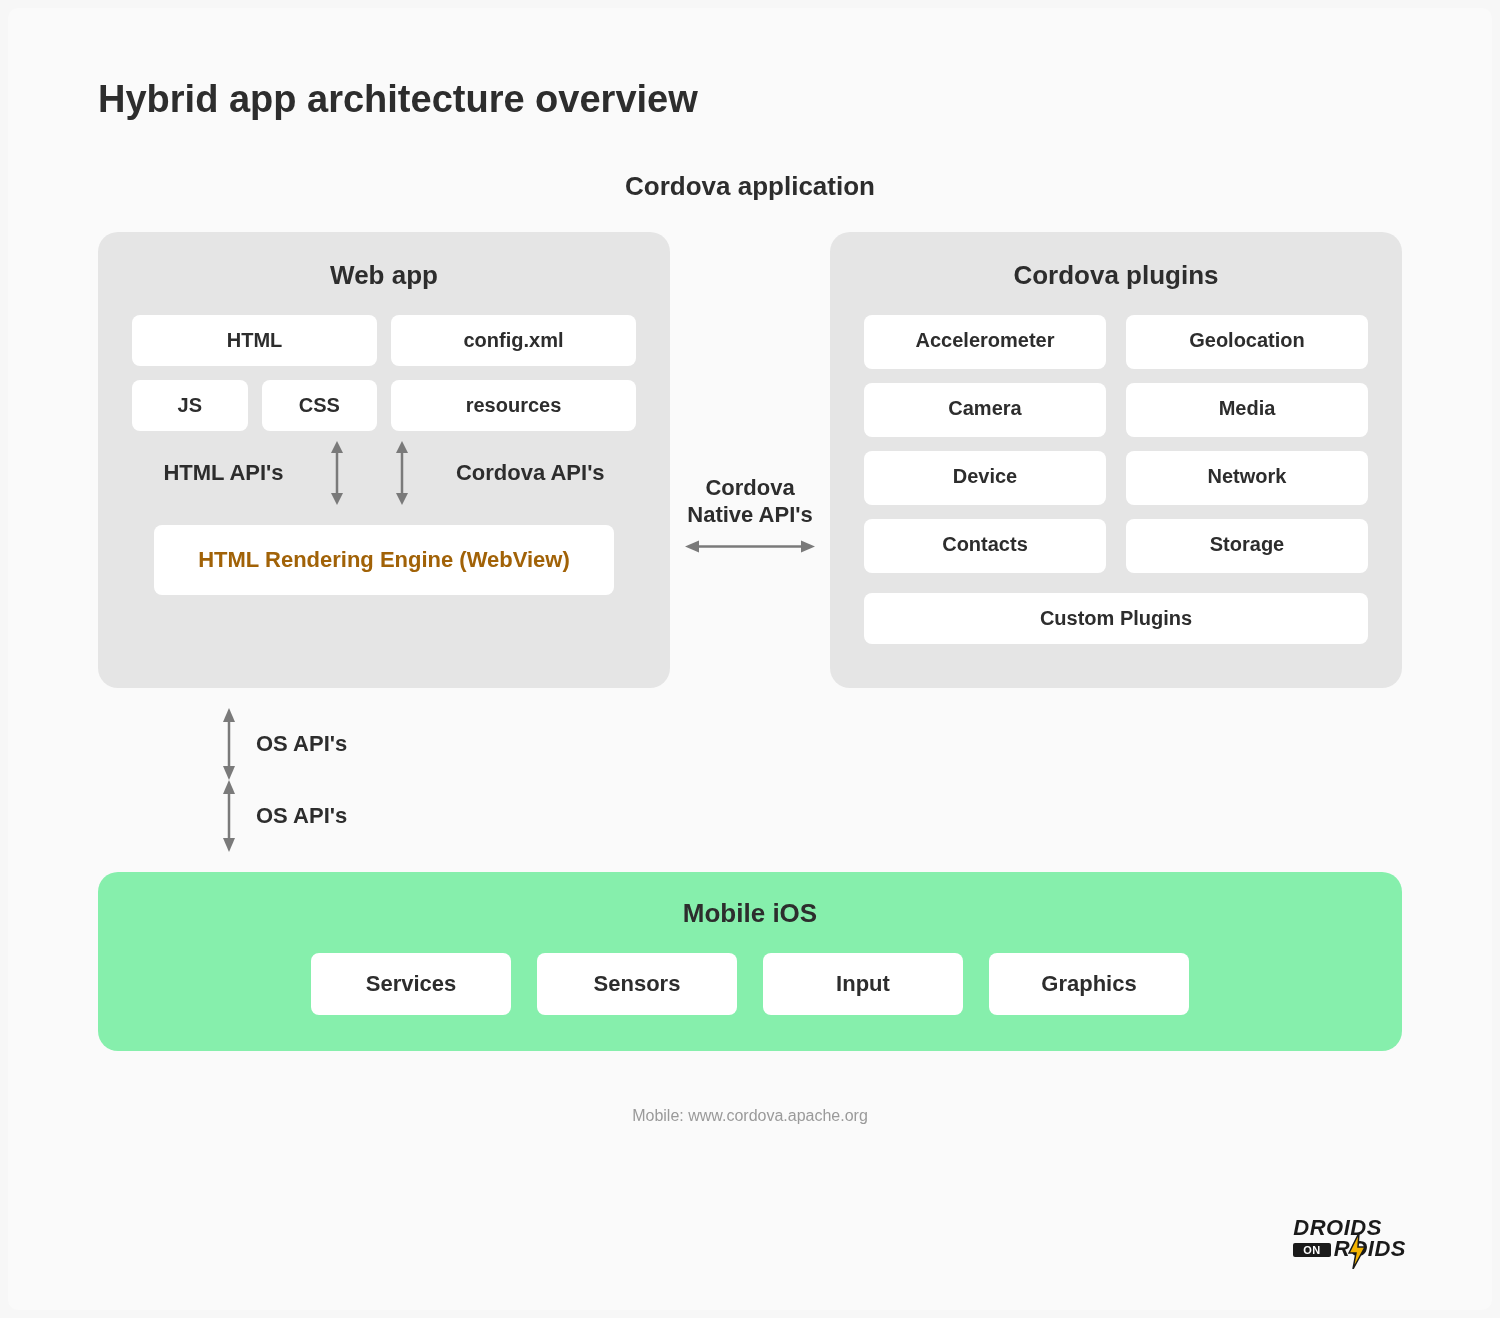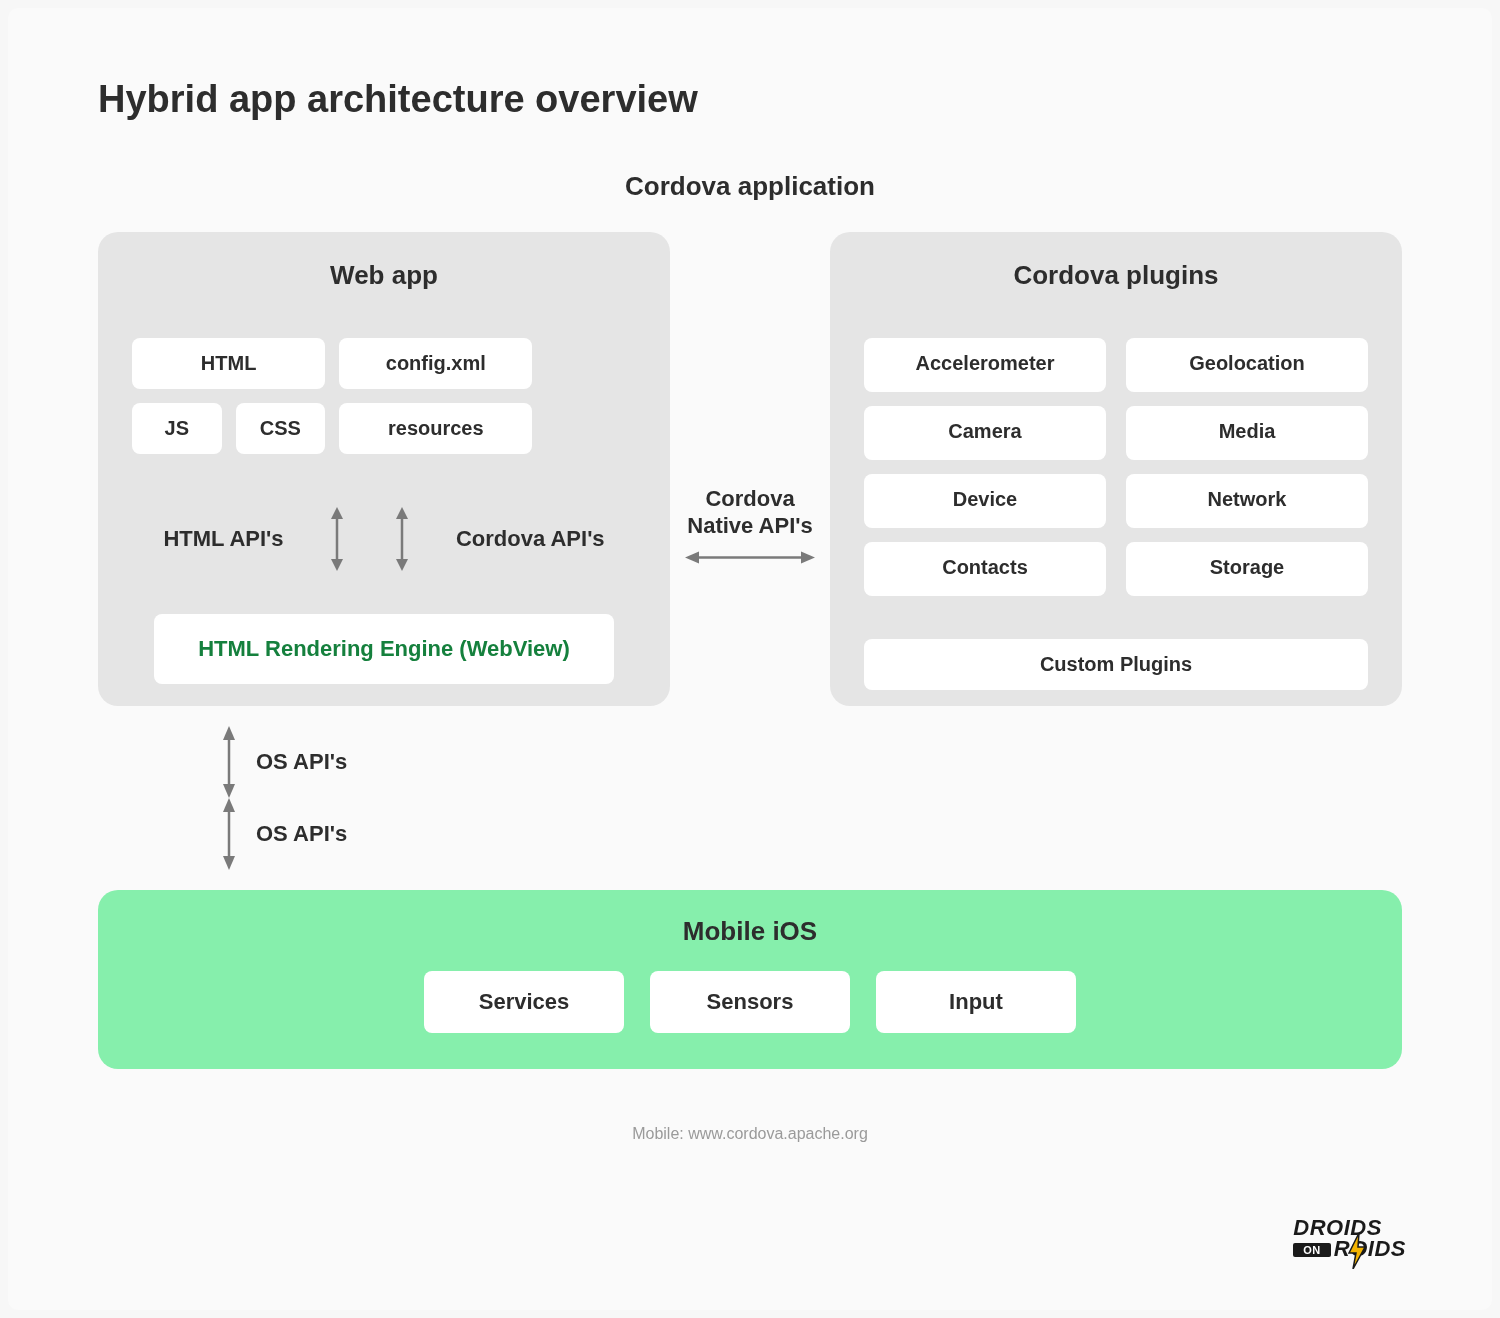--- a/index.html
+++ b/index.html
@@ -34,25 +34,24 @@
   .top-row {
     display: flex;
     gap: 160px;
     justify-content: space-between;
     align-items: stretch;
     position: relative;
   }
   .panel {
     background: #e5e5e5;
     border-radius: 20px;
-    padding: 28px 34px 16px 34px;
+    padding: 28px 34px 44px 34px;
     flex: 1;
     display: flex;
     flex-direction: column;
-    gap: 23px;
   }
   .panel-title {
     font-size: 26px;
     font-weight: 700;
     text-align: center;
     color: #2d2d2d;
     margin-bottom: 24px;
   }
   .box {
     background: #fff;
@@ -60,24 +59,23 @@
     padding: 14px 10px;
     font-size: 20px;
     font-weight: 600;
     text-align: center;
     color: #2d2d2d;
   }
 
   
   .webapp-top {
     display: grid;
-    grid-template-columns: 1fr 1fr 1fr 1fr 1fr;
+    grid-template-columns: 1fr 1fr 1fr 1fr;
     grid-template-rows: auto auto;
     gap: 14px;
-    margin-bottom: 20px;
   }
   .wa-html { grid-column: 1 / 3; }
   .wa-config { grid-column: 3 / 5; }
   .wa-js { grid-column: 1 / 2; }
   .wa-css { grid-column: 2 / 3; }
   .wa-res { grid-column: 3 / 5; }
 
   .api-row {
     display: flex;
     justify-content: space-around;
@@ -92,21 +90,21 @@
     text-align: center;
     line-height: 1.2;
   }
   .render-box {
     background: #fff;
     border-radius: 8px;
     padding: 22px 20px;
     font-size: 22px;
     font-weight: 700;
     text-align: center;
-    color: #15803d;
+    color: #a16207;
     margin: 0 22px;
   }
 
   
   .plugins-grid {
     display: grid;
     grid-template-columns: 1fr 1fr;
     grid-auto-rows: minmax(54px, auto);
     gap: 14px 20px;
     margin-bottom: 14px;
@@ -304,20 +302,21 @@
       <div class="os-label">OS API's</div>
     </div>
   </div>
 
   <div class="bottom-panel">
     <div class="panel-title">Mobile iOS</div>
     <div class="bottom-grid">
       <div class="box">Services</div>
       <div class="box">Sensors</div>
       <div class="box">Input</div>
+      <div class="box">Graphics</div>
     </div>
   </div>
 
   <div class="source">Mobile: www.cordova.apache.org</div>
 
   <div class="logo">
     <div class="l1">DROIDS</div>
     <div class="l2">
       <span class="on">ON</span><span>ROIDS</span>
       <svg class="bolt-svg" viewBox="0 0 20 36">

